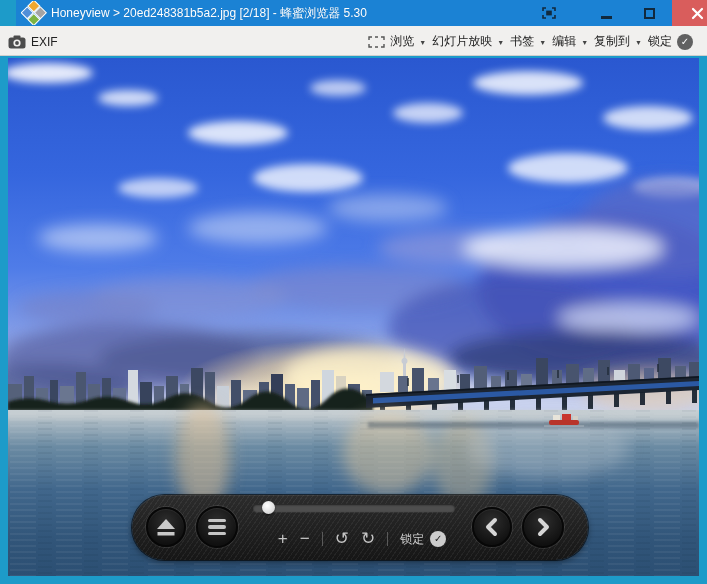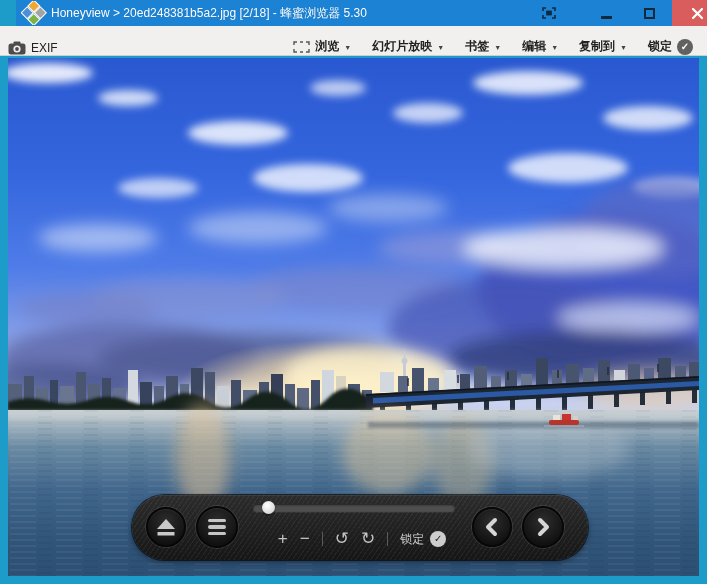--- a/index.html
+++ b/index.html
@@ -17,24 +17,24 @@
   .btn-fullscreen { left:520px; width:26px; }
   .btn-min { left:577px; width:26px; }
   .btn-max { left:620px; width:26px; }
   .btn-close { left:656px; width:51px; background:#d95d5c; }
   .min-glyph { width:11px; height:3px; background:#11293d; margin-top:8px; }
   .max-glyph { width:11px; height:11px; border:2px solid #11293d; }
 
   
   .toolbar { position:absolute; left:0; top:26px; width:707px; height:30px;
     background:#f1f0ee; border-bottom:1px solid #cfcfcd;
-    display:flex; align-items:flex-end; padding:2px 14px 0 8px; }
+    display:flex; align-items:center; padding:2px 14px 0 8px; }
   .tb-item { display:flex; align-items:center; gap:5px; font-size:12px; color:#222;
     cursor:default; white-space:nowrap; }
-  .tb-right { margin-left:auto; display:flex; align-items:center; gap:21px;font-weight:bold; }
+  .tb-right { margin-left:auto; display:flex; align-items:center; gap:6px; }
   .dd-arrow { font-size:7px; color:#444; padding-top:1px; }
   .check-badge { width:16px; height:16px; border-radius:50%; background:#616161;
     color:#ffffff; font-size:10px; line-height:16px; text-align:center; }
 
   
   .viewer { position:absolute; left:0; top:56px; width:707px; height:528px; background:#1d9bc9; }
   .photo-svg { position:absolute; left:8px; top:2px; }
 
   
   .ctrlbar { position:absolute; left:132px; top:495px; width:456px; height:65px;

